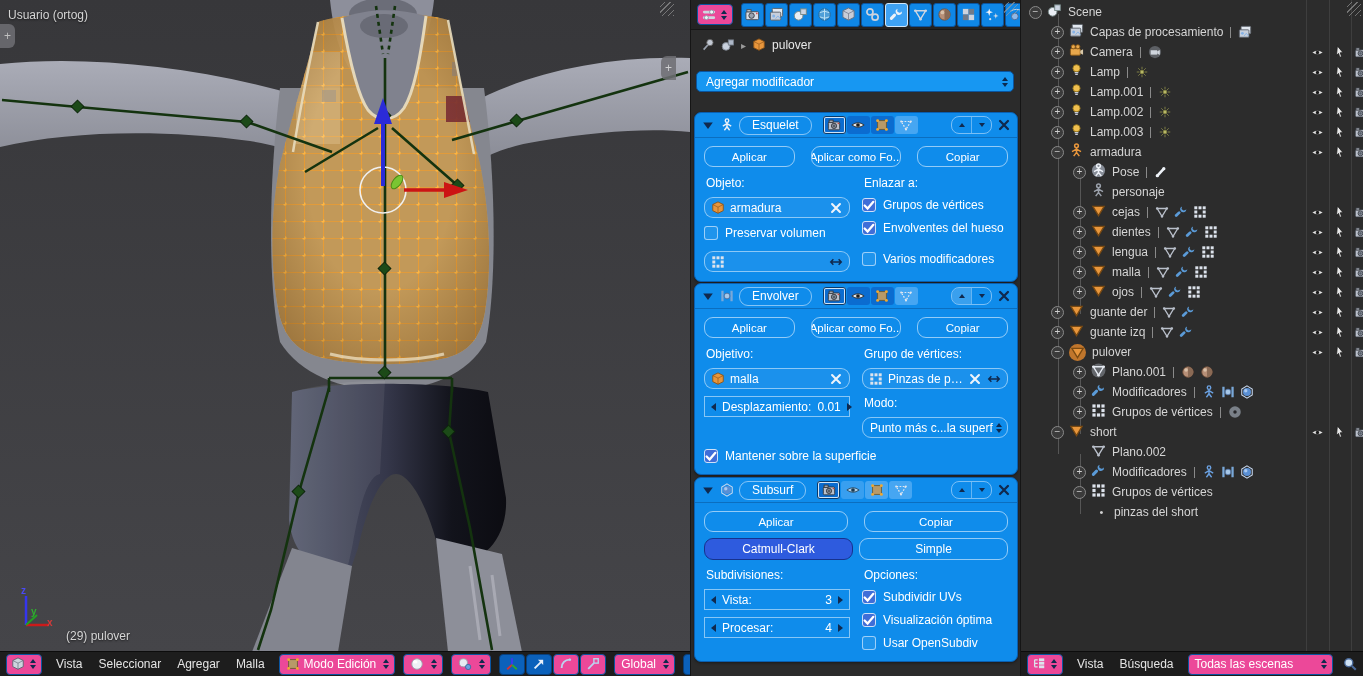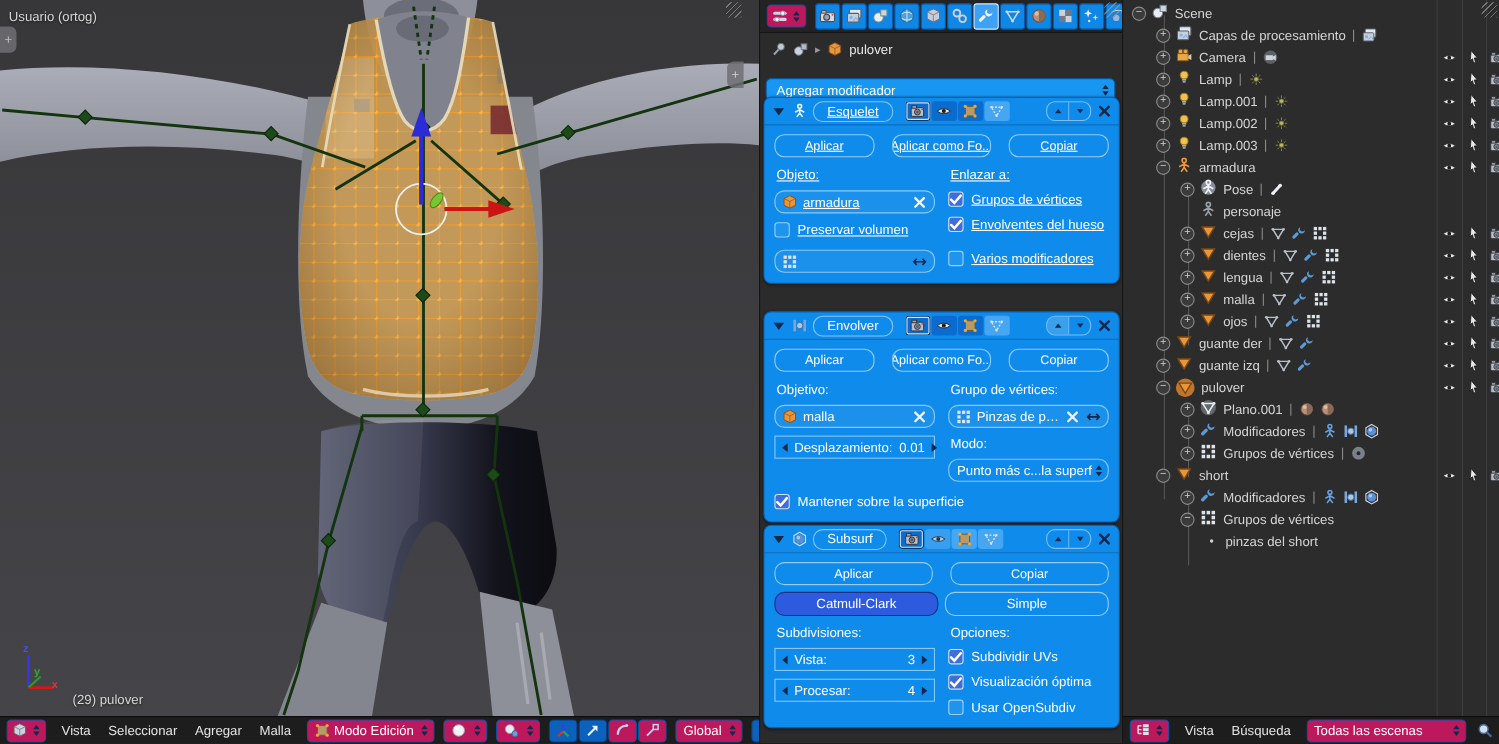--- a/index.html
+++ b/index.html
@@ -10,21 +10,21 @@
   #viewport{left:0;width:690px;height:676px;background:#3c3c3f;}
   #properties{left:690px;width:330px;height:676px;background:#2b2b2b;border-left:1px solid #151515;box-sizing:border-box;}
   #outliner{left:1020px;width:343px;height:676px;background:#2c2c2c;border-left:1px solid #151515;box-sizing:border-box;}
 
   
   .ic{display:inline-flex;align-items:center;justify-content:center;line-height:0;}
   .ic svg{display:block;}
   .t-up{width:0;height:0;border-left:3.5px solid transparent;border-right:3.5px solid transparent;border-bottom:4.5px solid #10294e;}
   .t-dn{width:0;height:0;border-left:3.5px solid transparent;border-right:3.5px solid transparent;border-top:4.5px solid #10294e;}
   .stp{display:flex;flex-direction:column;gap:2px;align-items:center;margin-left:auto;padding:0 3px;}
-  .bluew{background:#be185d;border:1px solid #0a55a0;border-radius:4px;color:#fff;display:flex;align-items:center;}
+  .bluew{background:#ec4899;border:1px solid #0a55a0;border-radius:4px;color:#fff;display:flex;align-items:center;}
 
   
   .vp-label{position:absolute;color:#d6d6d6;font-size:12px;text-shadow:0 1px 2px rgba(0,0,0,.6);}
   .plus-tab{position:absolute;width:15px;height:24px;background:#6f6f74;color:#d8d8d8;
             display:flex;align-items:center;justify-content:center;font-size:12px;opacity:.85;}
   .plus-tab.left{left:0;top:24px;border-radius:0 6px 6px 0;}
   .plus-tab.right{right:14px;top:56px;border-radius:6px 0 0 6px;}
   .corner-hatch{position:absolute;width:14px;height:14px;opacity:.65;
     background:repeating-linear-gradient(135deg,transparent 0 3px,#9a9a9a 3px 4px);}
   .axis-lab{position:absolute;font-size:10px;font-weight:bold;}
@@ -484,21 +484,21 @@
     </div>
 
     <div id="add-mod">
       <span>Agregar modificador</span>
       <span class="stp">
           <span class="t-up" style="border-bottom-color:#0b2a50;"></span>
           <span class="t-dn" style="border-top-color:#0b2a50;"></span>
         </span>
     </div>
 
-    <div class="panel" style="top:88px;text-decoration:underline;">
+    <div class="panel" style="top:112px;">
       <div class="phead">
         <span class="ic">
             <svg viewBox="0 0 16 16" width="14" height="14">
               <path d="M2.5,5 H13.5 L8,12.5 Z" fill="#10294e"></path>
             </svg>
           </span>
         <span class="ic">
             <svg viewBox="0 0 16 16" width="14" height="14">
               <circle cx="8" cy="3" r="2" fill="none" stroke="#eef2f8" stroke-width="1.6"></circle>
               <path d="M8,5 V10 M8,6.5 L3.2,9.2 M8,6.5 L12.8,9.2 M8,10 L5,14 M8,10 L11,14" stroke="#eef2f8" stroke-width="1.6" fill="none"></path>
@@ -1787,20 +1787,33 @@
               <rect x="1.5" y="4.5" width="13" height="9" rx="1.4" fill="#b9bfca" stroke="#33363c"></rect>
               <circle cx="8" cy="9" r="3" fill="#848c98" stroke="#33363c"></circle>
               <circle cx="8" cy="9" r="1.4" fill="#565d68"></circle>
               <rect x="2.4" y="2.4" width="4.6" height="2.6" fill="#a8aeb8" stroke="#33363c"></rect>
               <circle cx="13" cy="6.2" r=".9" fill="#d04040"></circle>
             </svg>
           </span>
         </div>
         <div class="orow">
           <span style="width: 52px; flex: 0 0 auto;"></span>
+          <span style="width: 13px; flex: 0 0 auto;"></span>
+          <span style="margin-left: 5px;"><span class="ic">
+              <svg viewBox="0 0 16 16" width="15" height="15">
+                <path d="M8,13 L2.5,4 H13.5 Z" fill="none" stroke="#b9bfca" stroke-width="1.5"></path>
+                <circle cx="2.5" cy="4" r="1.4" fill="#b9bfca"></circle>
+                <circle cx="13.5" cy="4" r="1.4" fill="#b9bfca"></circle>
+                <circle cx="8" cy="13" r="1.4" fill="#b9bfca"></circle>
+              </svg>
+            </span></span>
+          <span class="rlbl">Plano.002</span>
+        </div>
+        <div class="orow">
+          <span style="width: 52px; flex: 0 0 auto;"></span>
           <span class="oexp">+</span>
           <span style="margin-left: 5px;"><span class="ic">
               <svg viewBox="0 0 16 16" width="15" height="15">
                 <path d="M13.8,4.2 A3.4,3.4 0 1 1 9.2,1.8 L8.6,4.6 L10.8,6.2 L13.4,5.6 Z" fill="#5b9bd8"></path>
                 <rect x="2.6" y="6.4" width="3.2" height="8" rx="1.6" transform="rotate(45 4.2 10.4)" fill="#5b9bd8"></rect>
               </svg>
             </span></span>
           <span class="rlbl">Modificadores</span>
           <span class="osep"></span>
           <span class="odata">

